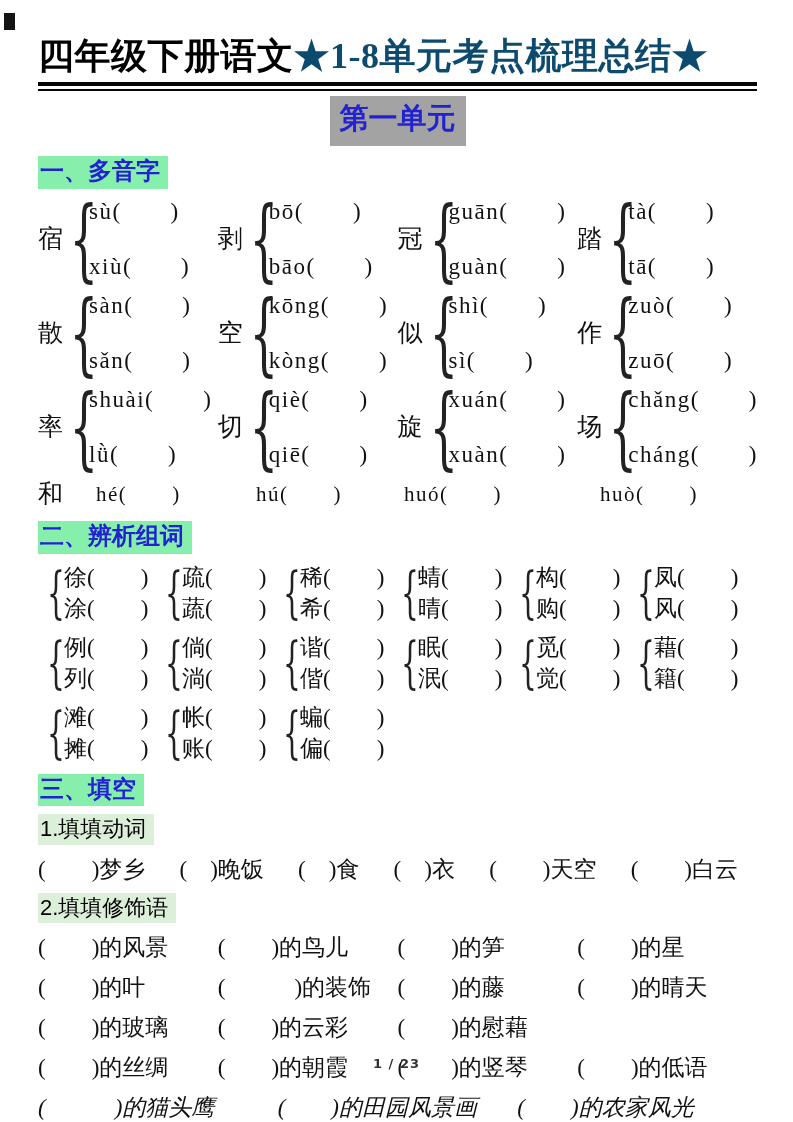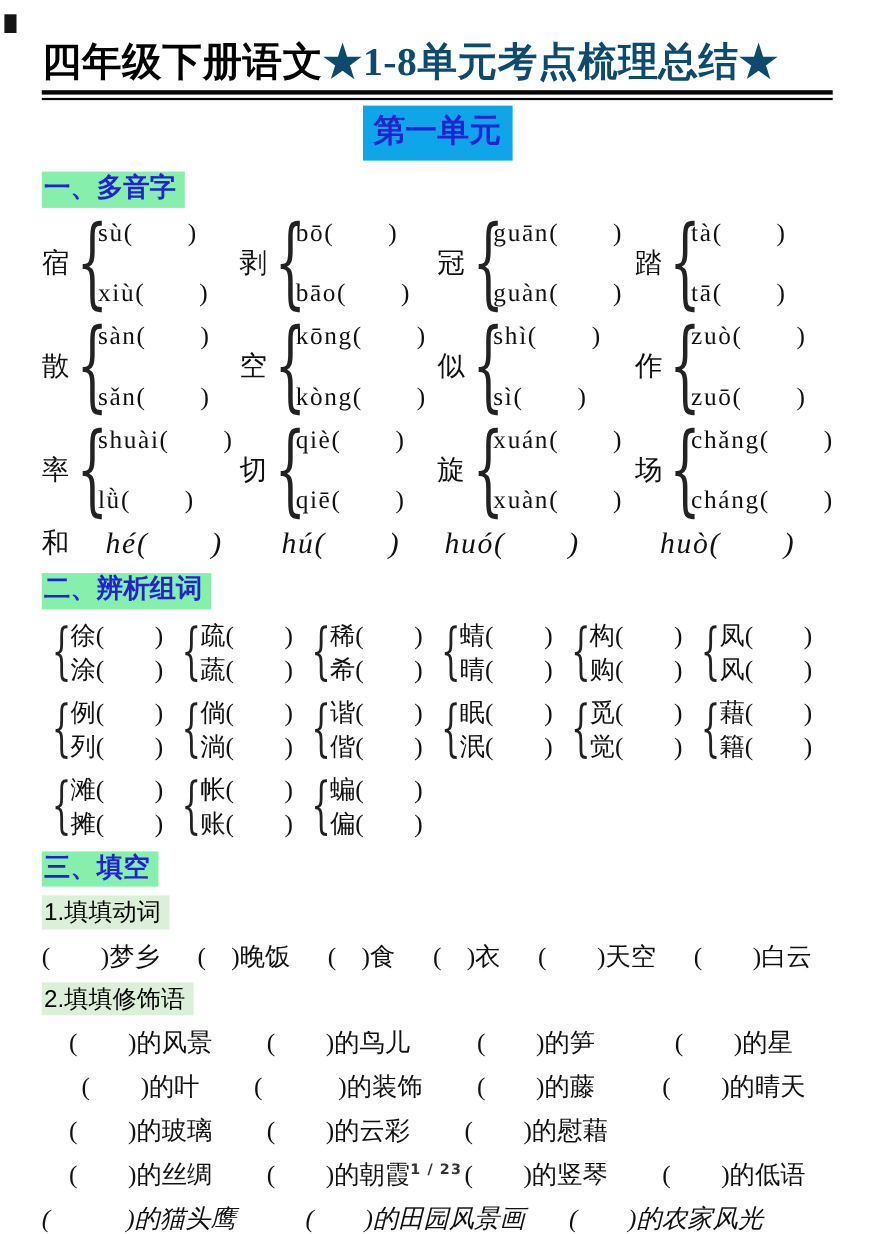--- a/index.html
+++ b/index.html
@@ -4,52 +4,52 @@
 <style>
   html,body{margin:0;padding:0;background:#fff;}
   .page{position:relative;width:793px;height:1122px;background:#fff;box-sizing:border-box;
         padding:34px 36px 0 38px;font-family:"Liberation Serif","DejaVu Serif",serif;
         color:#111;overflow:hidden;}
   .corner-mark{position:absolute;left:4px;top:13px;width:11px;height:17px;background:#141414;}
   .title{margin:0;font-size:36px;font-weight:bold;letter-spacing:.5px;white-space:nowrap;color:#000;line-height:1.25;}
   .t-red{color:#0c4a6e;}
   .title-rule{height:3px;border-top:4px solid #060606;border-bottom:2px solid #060606;margin-top:3px;}
   .unit-wrap{text-align:center;margin-top:5px;}
-  .unit{display:inline-block;font-size:29px;font-weight:bold;color:#2322d2;background:#0ea5e9;
+  .unit{display:inline-block;font-size:29px;font-weight:bold;color:#2322d2;background:#a3a3a3;
         font-family:"Liberation Sans","DejaVu Sans",sans-serif;padding:3px 10px 7px;}
   .h-blue{display:table;margin:10px 0 0;font-size:24px;font-weight:bold;color:#2322d2;background:#86efac;
         font-family:"Liberation Sans","DejaVu Sans",sans-serif;padding:1px 8px 3px 2px;line-height:1.2;}
   .h-green{display:table;margin:8px 0 0;font-size:22px;color:#000000;background:#dcefd8;
         font-family:"Liberation Sans","DejaVu Sans",sans-serif;padding:1px 8px 2px 2px;line-height:1.25;}
   section{margin:0;}
   .dy-row{display:flex;margin-top:6px;margin-bottom:6px;}
   .dy-group{width:25%;display:flex;align-items:center;height:88px;box-sizing:border-box;}
   .dy-char{font-size:25px;flex:none;}
   .brace{display:inline-block;font-family:"DejaVu Serif",serif;font-weight:400;line-height:1;
         transform:scaleX(.5);transform-origin:center;text-align:center;flex:none;color:#222;}
   .brace.big{font-size:90px;width:26px;}
   .brace.big::before{content:"{";}
   .brace.sm{font-size:56px;width:20px;margin-right:2px;}
   .brace.sm::before{content:"{";}
   .dy-readings{display:flex;flex-direction:column;justify-content:space-between;height:86px;}
   .py{font-size:23px;letter-spacing:1.5px;white-space:pre;}
   .he-row{display:flex;align-items:center;height:34px;margin-top:2px;}
   .he-char{font-size:25px;width:44px;flex:none;}
-  .he-item{font-size:27px;letter-spacing:1.5px;white-space:pre;font-style:italic;}
+  .he-item{font-size:21px;letter-spacing:1.5px;white-space:pre;}
   .he-item.w1{width:160px;margin-left:14px;}
   .he-item.w2{width:148px;}
   .he-item.w3{width:196px;}
   .bx-row{display:flex;margin-top:8px;padding-left:4px;}
   .bx-group{width:118px;display:flex;align-items:center;flex:none;}
   .bx-lines{display:flex;flex-direction:column;}
   .bx-line{font-size:23px;line-height:31px;white-space:pre;}
   .fill-row{display:flex;font-size:23px;margin-top:9px;}
   .fill-row span{white-space:pre;}
   .fill-row.verbs{width:700px;justify-content:space-between;}
-  .fill-row .mod{width:25%;text-align:center;}
+  .fill-row .mod{width:25%;}
   .fill-row .mod3{width:33.5%;font-style:italic;}
   .footer{position:absolute;left:0;right:0;top:1056px;text-align:center;font-size:13px;font-weight:bold;
         font-family:"DejaVu Sans",sans-serif;color:#333;letter-spacing:1px;}
 </style>
 </head>
 <body>
 
 <main class="page">
   <div class="corner-mark"></div>
 

